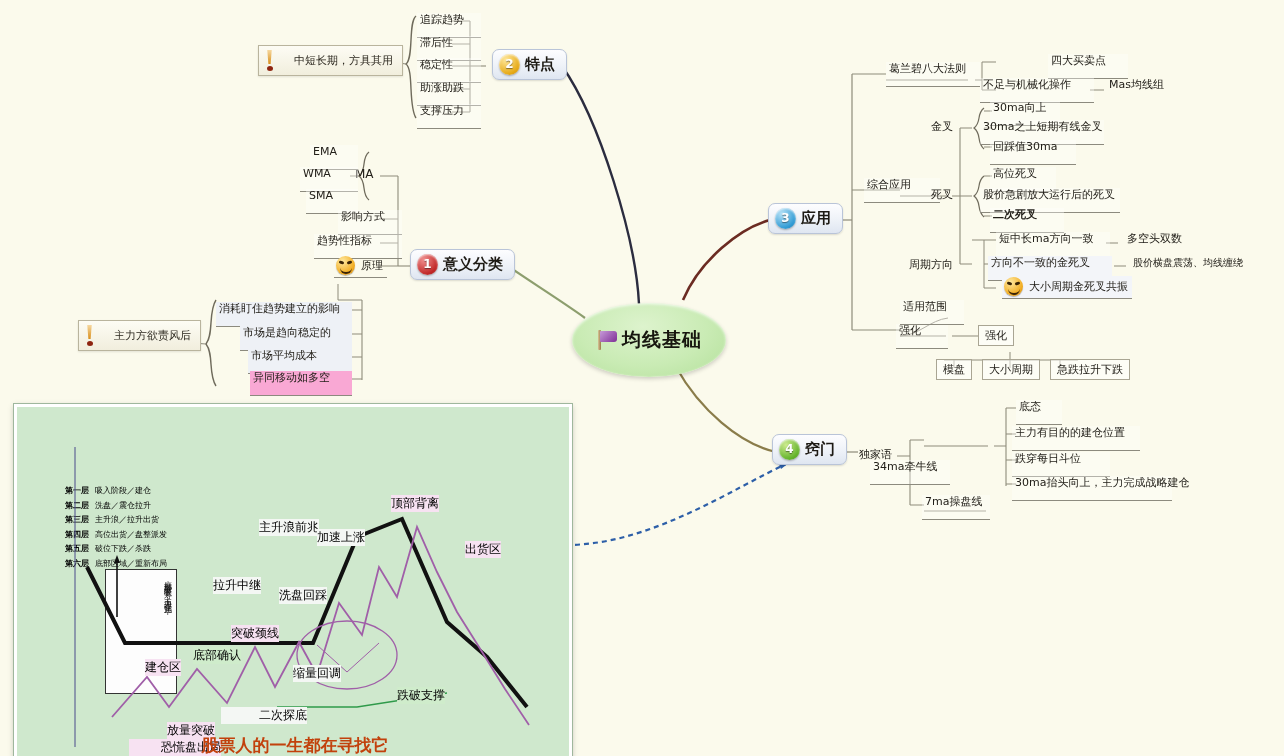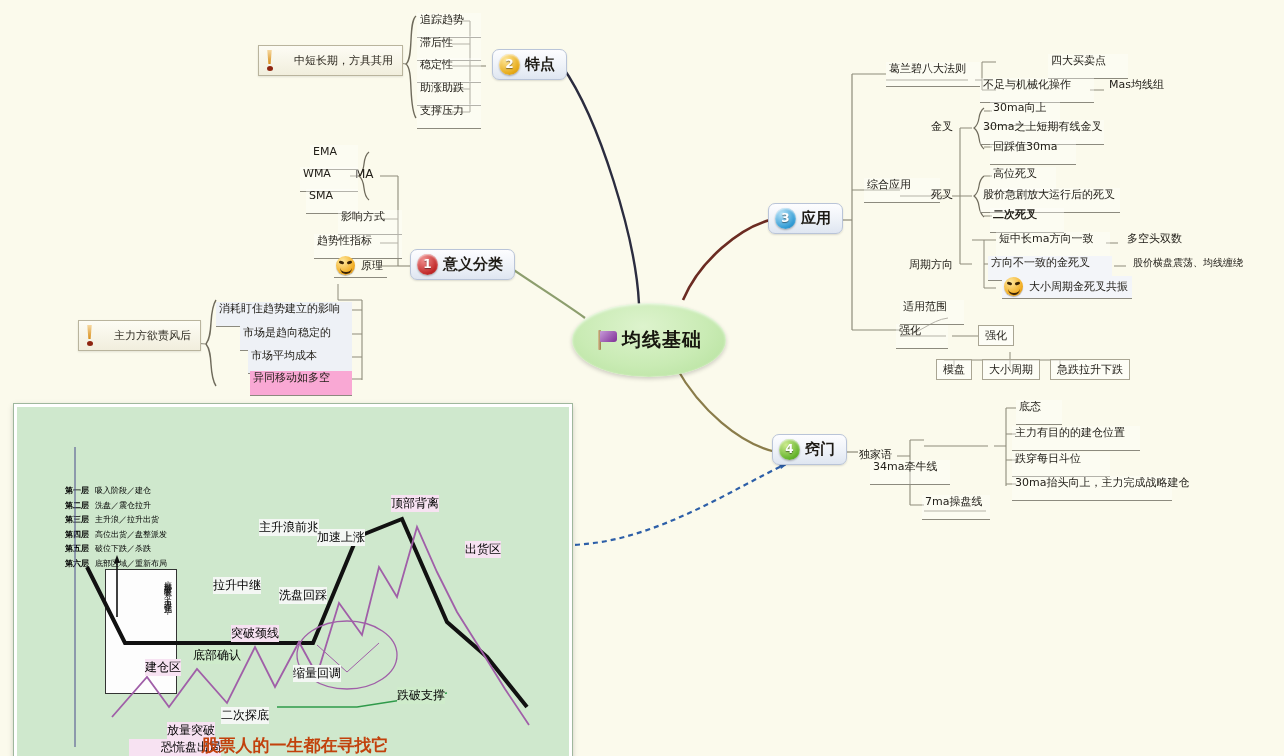--- a/index.html
+++ b/index.html
@@ -421,20 +421,20 @@
     <div class="note-s note-p" style="left:374px;top:88px;">顶部背离</div>
     <div class="note-s note-w" style="left:300px;top:122px;">加速上涨</div>
     <div class="note-s note-p" style="left:448px;top:134px;">出货区</div>
     <div class="note-s note-w" style="left:196px;top:170px;">拉升中继</div>
     <div class="note-s note-w" style="left:262px;top:180px;">洗盘回踩</div>
     <div class="note-s note-p" style="left:214px;top:218px;">突破颈线</div>
     <div class="note-s note-g" style="left:176px;top:240px;">底部确认</div>
     <div class="note-s note-p" style="left:128px;top:252px;">建仓区</div>
     <div class="note-s note-w" style="left:276px;top:258px;">缩量回调</div>
     <div class="note-s note-p" style="left:150px;top:286px;margin-top:29px;">放量突破</div>
-    <div class="note-s note-w" style="left:204px;top:300px;">二次探底</div>
+    <div class="note-s note-w" style="left:204px;top:300px;padding-left:38px;">二次探底</div>
     <div class="note-s note-g" style="left:380px;top:280px;">跌破支撑</div>
     <div class="note-s note-p" style="left:112px;top:332px;padding-left:32px;">恐慌盘出局</div>
 
     <div class="cap">股票人的一生都在寻找它</div>
   </div>
 
 </div>
 
 </body></html>

